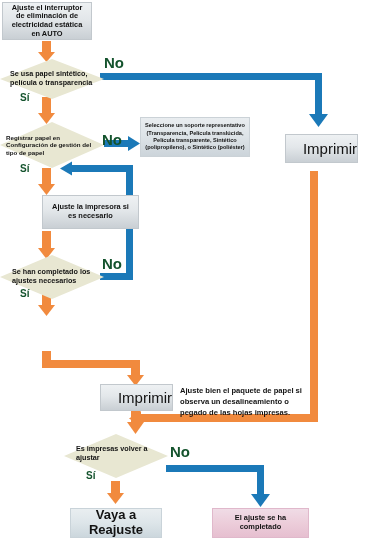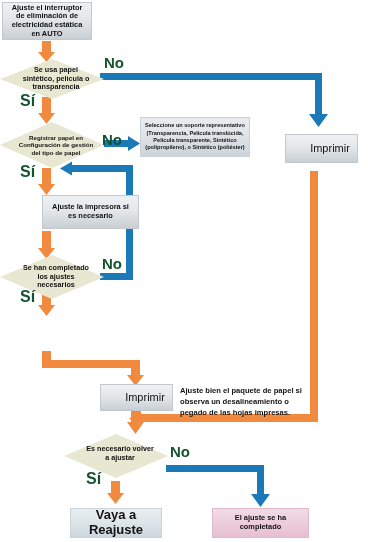--- a/index.html
+++ b/index.html
@@ -29,21 +29,21 @@
   }
   
   .box {
     background: linear-gradient(to bottom, #eef1f3 0%, #e3e7ea 45%, #c9cfd4 100%);
     border: 1px solid #c2c8cd;
     font-size: 7.4px;
     font-weight: bold;
     padding: 2px 4px;
   }
   .box.big {
-    font-size: 11px;
+    font-size: 15px;
     font-weight: normal;
     padding-left: 21px;
   }
   .box.result {
     background: linear-gradient(to bottom, #f0dce6 0%, #eccdda 50%, #e6bfd0 100%);
     border: 1px solid #e0b8cb;
   }
   .box.bluish {
     background: linear-gradient(to bottom, #e9eef0 0%, #dde5e9 50%, #ccd7dd 100%);
     border: 1px solid #c9d3d9;
@@ -56,28 +56,27 @@
   .diamond-shape {
     position: absolute;
     inset: 0;
   }
   .diamond-label {
     position: absolute;
     inset: 0;
     display: flex;
     align-items: center;
     justify-content: center;
-    text-align: center;
+    text-align: left;
     font-size: 7.2px;
     font-weight: bold;
     color: #131313;
     line-height: 1.2;
     padding: 0 10px;
     box-sizing: border-box;
-    margin-left: 8px;
   }
   
   .note {
     position: absolute;
     font-size: 7.6px;
     font-weight: bold;
     color: #131313;
     line-height: 1.45;
     text-align: left;
   }
@@ -97,21 +96,21 @@
   .branch {
     position: absolute;
     font-weight: bold;
     color: #14532d;
     text-align: right;
   }
   .branch.no {
     font-size: 15px;
   }
   .branch.si {
-    font-size: 16px;
+    font-size: 10px;
   }
   svg.conn {
     position: absolute;
     left: 0;
     top: 0;
     width: 368px;
     height: 542px;
     pointer-events: none;
   }
 </style>
@@ -249,21 +248,21 @@
   </div>
 
   <div class="note" style="left:180px; top:385px; width:125px;">
     <span>Ajuste bien el paquete de papel si observa un desalineamiento o pegado de las hojas impresas.</span>
   </div>
 
   <div class="diamond-wrap" style="left:64px; top:434px; width:104px; height:44px;">
     <svg class="diamond-shape" viewBox="0 0 104 44" preserveAspectRatio="none">
       <polygon points="52,0 104,22 52,44 0,22" fill="#E8E7D2"></polygon>
     </svg>
-    <div class="diamond-label" style="padding:0 12px; padding-bottom:4px;">Es necesario volver a ajustar</div>
+    <div class="diamond-label" style="padding:0 12px; padding-bottom:4px;">Es impresas volver a ajustar</div>
   </div>
   <div class="branch no" style="left:170px; top:443px;">No</div>
   <div class="branch si" style="left:86px; top:470px;">Sí</div>
 
   <div class="node box bluish" style="left:70px; top:508px; width:92px; height:30px;">
     <span>Vaya a Reajuste</span>
   </div>
 
   <div class="node box result" style="left:212px; top:508px; width:97px; height:30px;">
     <span>El ajuste se ha completado</span>

